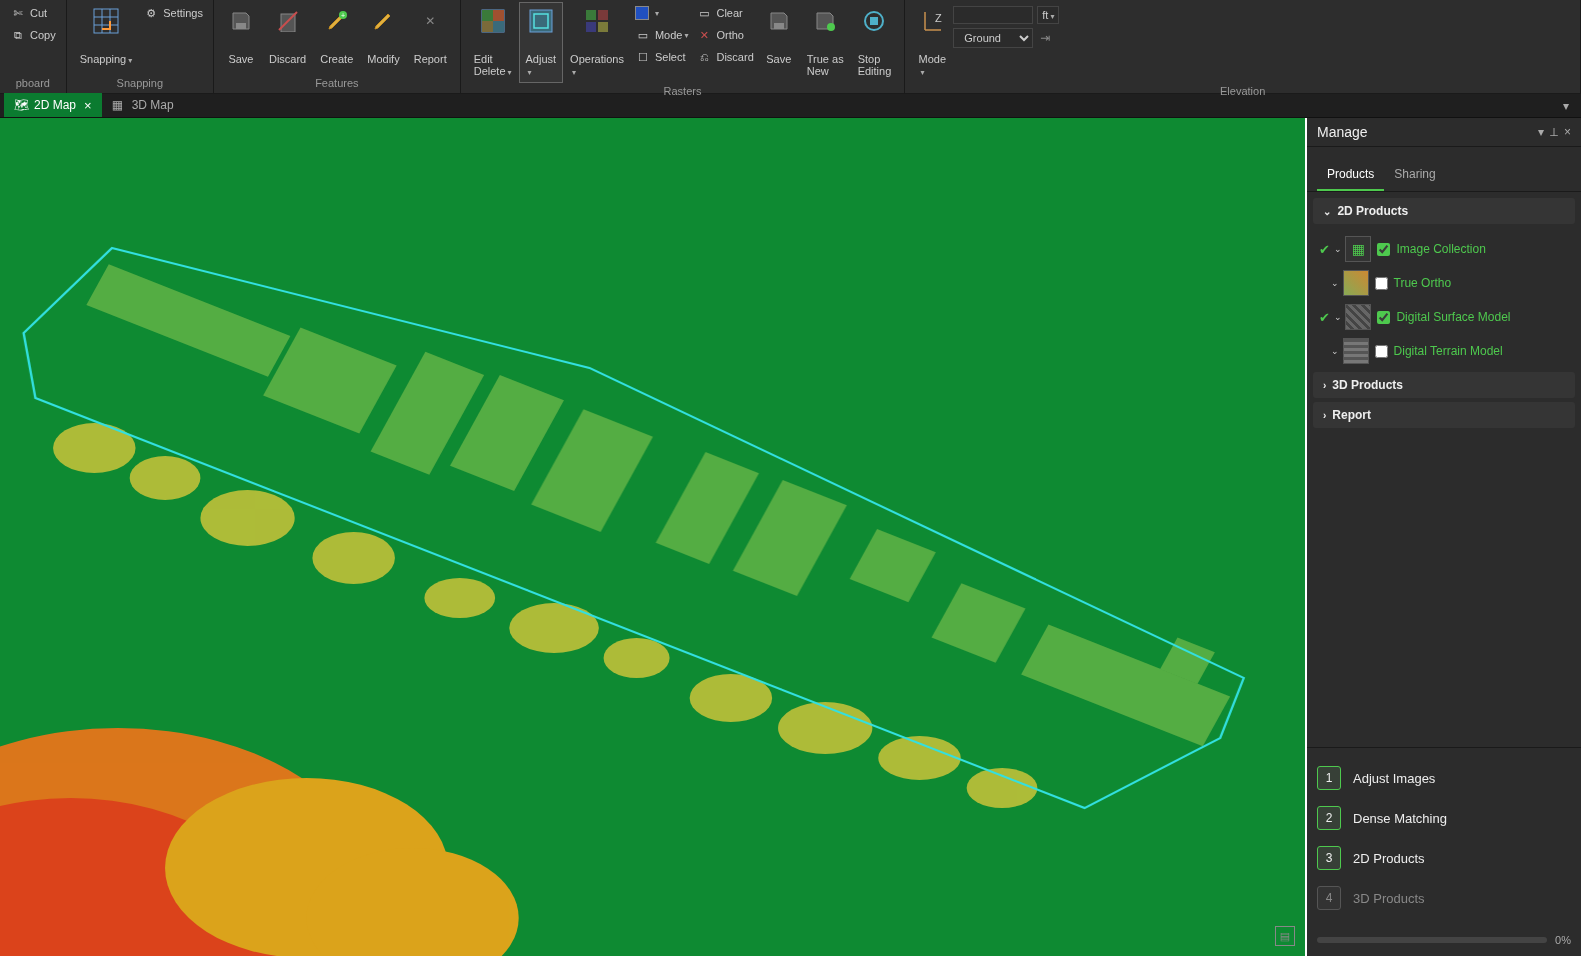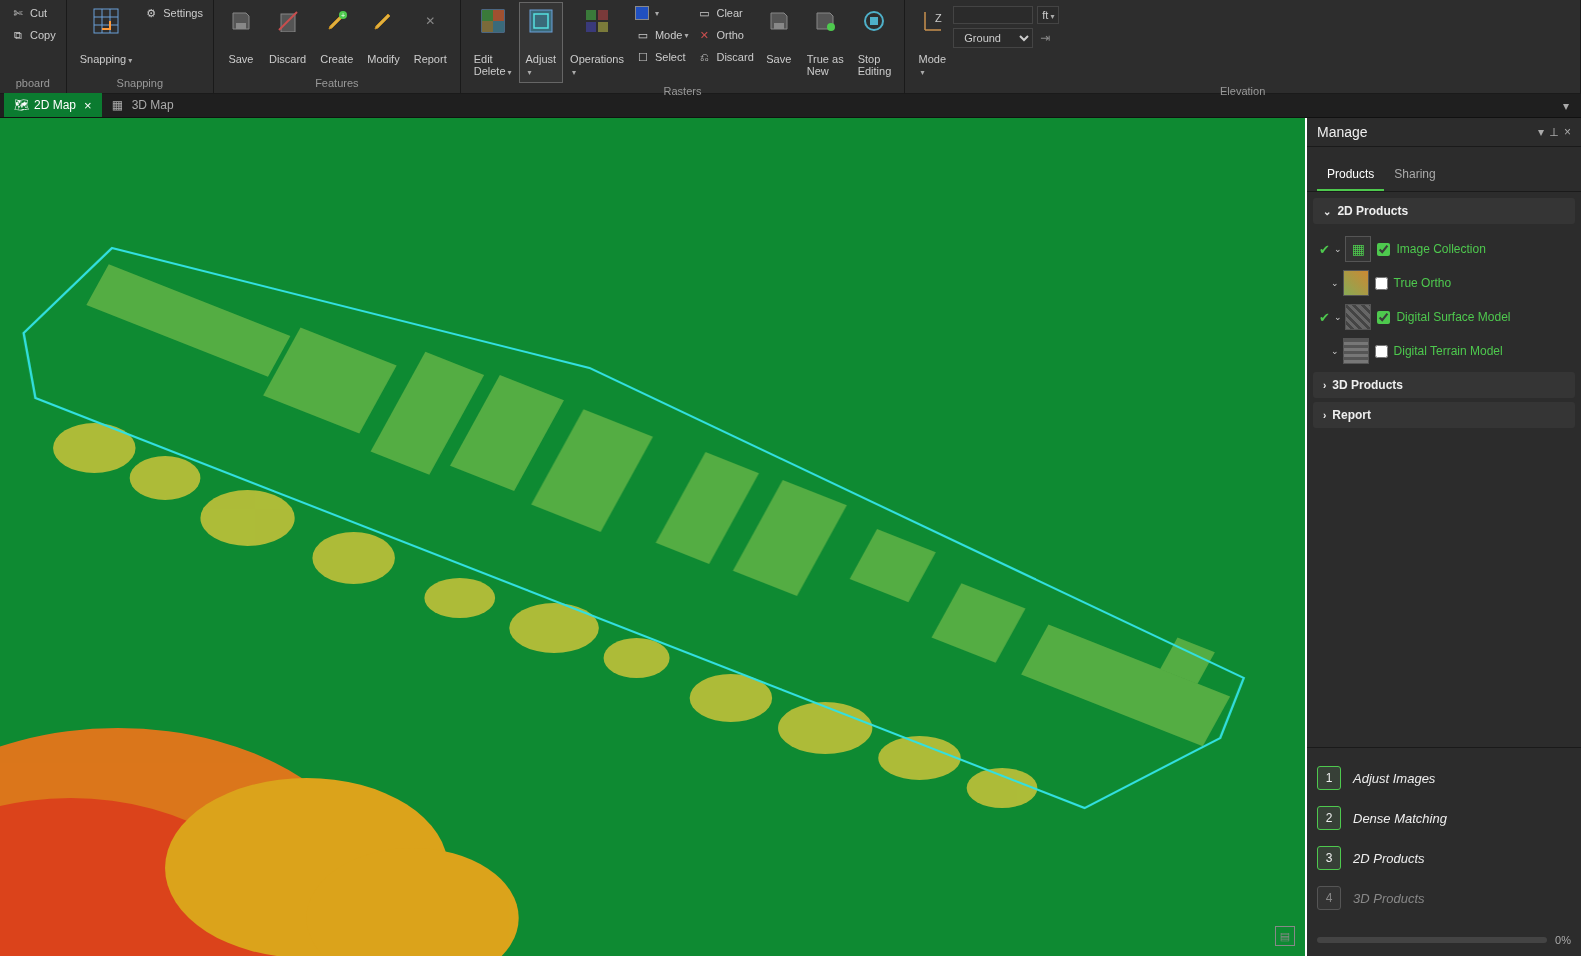--- a/index.html
+++ b/index.html
@@ -47,21 +47,21 @@
 .tree-item .status { color: #4ec94e; margin-right: 4px; font-size: 13px; }
 .tree-item .thumb { width: 26px; height: 26px; margin-right: 6px; border: 1px solid #555; display:flex; align-items:center; justify-content:center; font-size: 14px; }
 .tree-item input[type=checkbox] { margin-right: 6px; accent-color: #4ec94e; }
 .tree-item.lvl1 { padding-left: 18px; }
 
 .steps { padding: 10px; border-top: 1px solid #1a1a1a; }
 .step { display: flex; align-items: center; padding: 8px 0; cursor: pointer; }
 .step .step-num { width: 24px; height: 24px; border: 1px solid #4ec94e; border-radius: 3px; background: #374037; color: #eee; display: flex; align-items: center; justify-content: center; font-size: 12px; margin-right: 12px; }
 .step.disabled .step-num { border-color: #555; background: #333; color: #888; }
 .step.disabled .step-label { color: #888; }
-.step .step-label { font-size: 13px; color: #eee; font-style: italic; }
+.step .step-label { font-size: 13px; color: #eee; }
 .progress-row { padding: 6px 10px 10px; display: flex; align-items: center; gap: 8px; }
 .progress-bar { flex: 1; height: 6px; background: #444; border-radius: 3px; }
 .progress-val { font-size: 11px; color: #aaa; }
 
 .elev-select { background: #2b2b2b; border: 1px solid #444; color: #ccc; font-size: 11px; padding: 2px 6px; }
 </style>
 </head>
 <body>
 
 <div class="ribbon">

